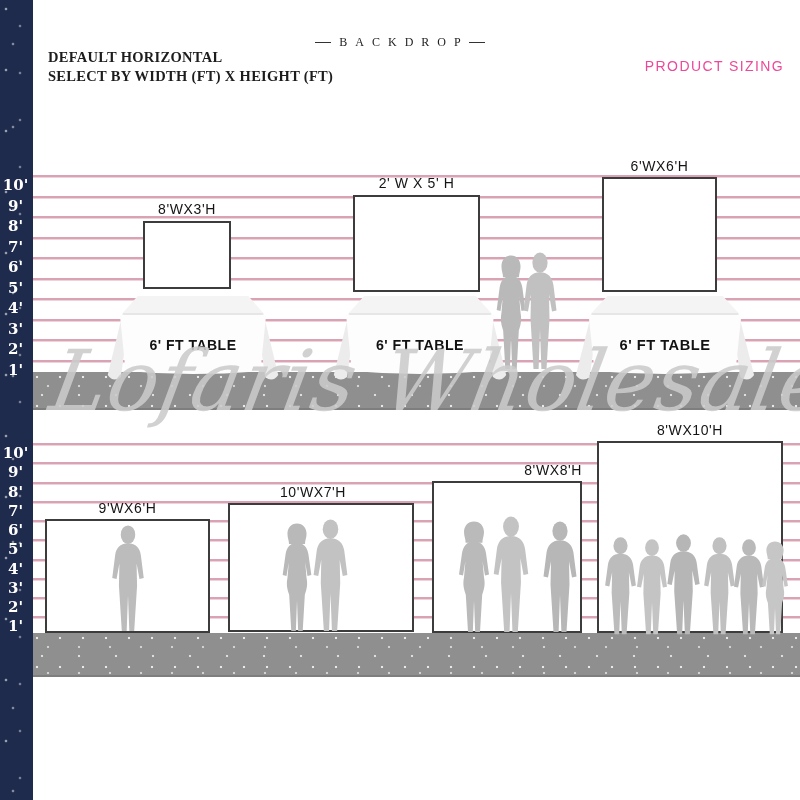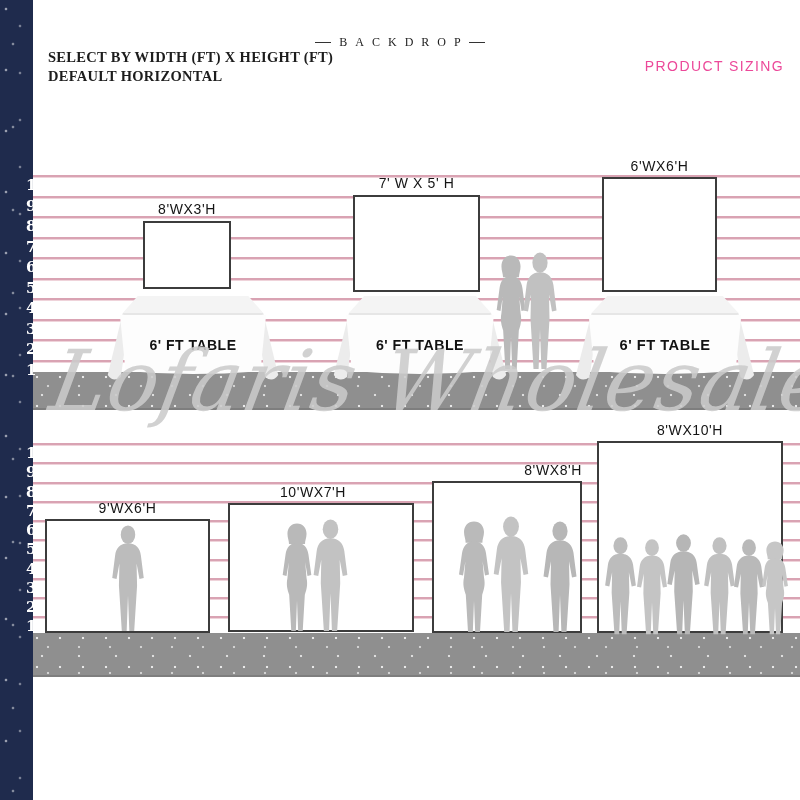--- a/index.html
+++ b/index.html
@@ -10,22 +10,22 @@
   
   .navy-bar{
     position:absolute;left:0;top:0;width:33px;height:800px;background:#1f2b4d;z-index:10;
     background-image:
       radial-gradient(circle at 6px 9px, rgba(255,255,255,.55) 1px, transparent 1.7px),
       radial-gradient(circle at 20px 26px, rgba(255,255,255,.4) 1px, transparent 1.7px),
       radial-gradient(circle at 13px 44px, rgba(255,255,255,.45) 1px, transparent 1.7px);
     background-size:29px 61px, 33px 47px, 27px 83px;
   }
   .ruler-label{
-    position:absolute;left:0;width:31px;z-index:11;
-    color:#ffffff;font-family:"DejaVu Serif",serif;font-weight:700;font-size:15px;line-height:17px;padding-left:26px;
+    position:absolute;left:0;width:31px;text-align:center;z-index:11;
+    color:#ffffff;font-family:"DejaVu Serif",serif;font-weight:700;font-size:15px;line-height:17px;
   }
   
   .hline{
     position:absolute;left:33px;width:767px;height:2px;background:#d9a3b3;z-index:0;
     box-shadow:0 1px 0 #efd3da;
   }
   
   .tagline{position:absolute;left:48px;top:48px;z-index:12;color:#1d1d1d;
     font-family:"Liberation Serif",serif;font-size:14.5px;font-weight:600;line-height:19px;letter-spacing:.3px;}
   .brand{position:absolute;left:0;top:34px;width:800px;text-align:center;z-index:12;}
@@ -72,22 +72,22 @@
       <g id="woman">
         <path d="M22,0.5 C15.8,0.5 12,5.2 12,11 C12,15.4 13.8,18.2 13.6,21.5 L30.4,21.5 C30.2,18.2 32,15.4 32,11 C32,5.2 28.2,0.5 22,0.5 Z"></path>
         <path d="M22,20 C15,20 11,25 10,32 L7,53 L11,54 L13.4,40 L12,56 C10.5,63 12,68 13.8,73 L16,110 L20.8,110 L22,79 L23.2,110 L28,110 L30.2,73 C32,68 33.5,63 32,56 L30.6,40 L33,54 L37,53 L34,32 C33,25 29,20 22,20 Z"></path>
       </g>
     </defs>
   </svg>
 
   <div class="navy-bar"></div>
 
   <div class="tagline">
+    <div>DEFAULT HORIZONTAL</div>
     <div>SELECT BY WIDTH (FT) X HEIGHT (FT)</div>
-    <div>DEFAULT HORIZONTAL</div>
   </div>
   <div class="brand">
     <div class="brand-sub-row">
       <span class="dash"></span>
       <span class="brand-sub">BACKDROP</span>
       <span class="dash"></span>
     </div>
   </div>
   <div class="sizing-label">PRODUCT SIZING</div>
 
@@ -132,21 +132,21 @@
       <div class="ruler-label" style="top: 541px;">5'</div>
       <div class="ruler-label" style="top: 561px;">4'</div>
       <div class="ruler-label" style="top: 580px;">3'</div>
       <div class="ruler-label" style="top: 599px;">2'</div>
       <div class="ruler-label" style="top: 618px;">1'</div>
     </div>
 
   <div class="bd-label" style="left:143px;top:201px;width:88px;">8'WX3'H</div>
   <div class="bd-rect" style="left:143px;top:221px;width:88px;height:68px;"></div>
 
-  <div class="bd-label" style="left:353px;top:175px;width:127px;">7' W X 5' H</div>
+  <div class="bd-label" style="left:353px;top:175px;width:127px;">2' W X 5' H</div>
   <div class="bd-rect" style="left:353px;top:195px;width:127px;height:97px;"></div>
 
   <div class="bd-label" style="left:602px;top:158px;width:115px;">6'WX6'H</div>
   <div class="bd-rect" style="left:602px;top:177px;width:115px;height:115px;"></div>
 
   <div class="floor-band" style="top:372px;height:36px;"></div>
 
   <svg class="table-svg" style="left:104px;top:295px;width:178px;height:100px;" viewBox="0 0 190 100" preserveAspectRatio="none">
     <path d="M4,80 L20,18 L26,28 L18,82 Q10,88 4,80 Z" fill="#ececec"></path>
     <path d="M186,80 L170,18 L164,28 L172,82 Q180,88 186,80 Z" fill="#ececec"></path>

